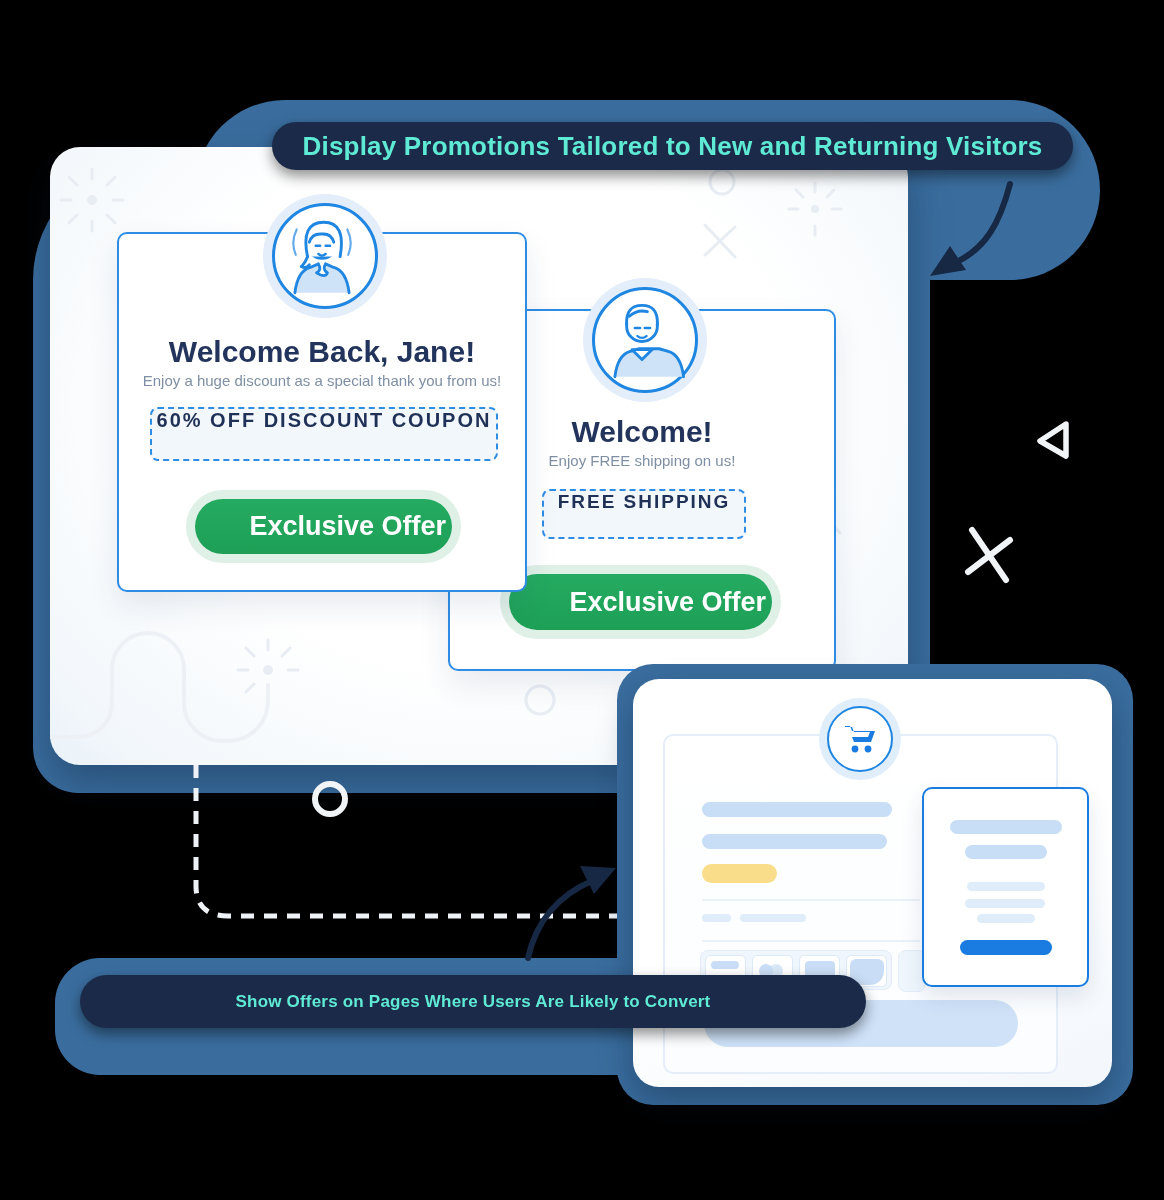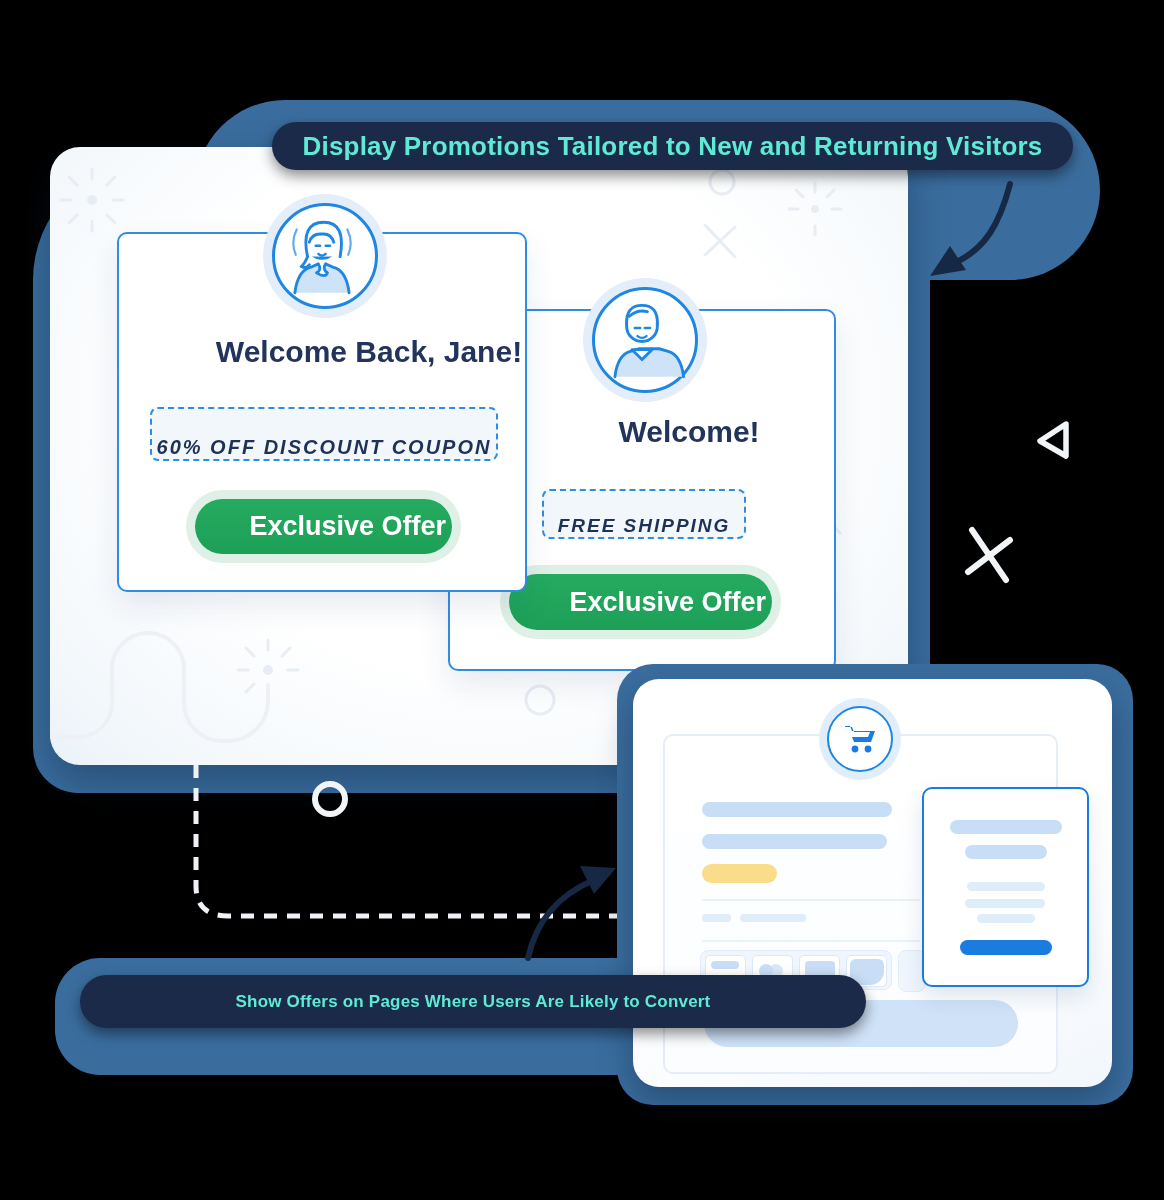--- a/index.html
+++ b/index.html
@@ -27,25 +27,25 @@
   #top-banner{left:272px;top:122px;width:801px;height:48px;border-radius:24px;z-index:6;}
   #bottom-banner{left:80px;top:975px;width:786px;height:53px;border-radius:27px;z-index:9;font-size:17px;}
 
   
   .popup-card{background:#fff;border:2px solid #2f8ce3;border-radius:10px;z-index:4;
     box-shadow:0 14px 30px rgba(25,60,110,.10);}
   #returning-popup{left:117px;top:232px;width:406px;height:356px;z-index:4;}
   #new-popup{left:448px;top:309px;width:384px;height:358px;z-index:3;}
   .avatar-wrap{position:absolute;width:100px;height:100px;border-radius:50%;background:#fff;
     border:3px solid #1f86e2;box-shadow:0 0 0 9px #e4eefb;}
-  .popup-title{position:absolute;width:100%;text-align:center;color:#22345c;font-size:30px;font-weight:bold;padding-left:47px;}
+  .popup-title{position:absolute;width:100%;text-align:center;color:#22345c;font-size:30px;font-weight:bold;}
   .popup-sub{position:absolute;width:100%;text-align:center;color:#7f8fa3;font-size:15px;}
   .coupon{position:absolute;border:2px dashed #2f8ce3;border-radius:8px;background:#f2f7fc;
-    display:flex;align-items:flex-end;justify-content:center;color:#1f3156;font-weight:bold;
-    letter-spacing:2px;font-style:italic;}
+    display:flex;align-items:flex-start;justify-content:center;color:#1f3156;font-weight:bold;
+    letter-spacing:2px;}
   .cta-btn{position:absolute;border:none;cursor:pointer;border-radius:28px;
     background:linear-gradient(#25ab61,#1d9f56);color:#fff;font-weight:bold;font-size:27px;
     font-family:inherit;box-shadow:0 0 0 9px #dff0e6;text-align:right;}
 
   
   #checkout-card{left:633px;top:679px;width:479px;height:408px;border-radius:26px;z-index:6;
     background:linear-gradient(160deg,#ffffff 55%,#f2f7fc 100%);
     box-shadow:0 16px 34px rgba(10,25,50,.35);}
   #checkout-page{position:absolute;left:30px;top:55px;width:391px;height:336px;border-radius:10px;
     border:2px solid #e4edf8;background:linear-gradient(#ffffff,#fbfdff);}
@@ -123,20 +123,21 @@
           <path d="M41 66 l11 11 11 -11 z" fill="#ffffff"></path>
           <circle cx="52" cy="40" r="17" fill="#ffffff"></circle>
           <path d="M35 38 q-1 -21 17 -21 q18 0 17 21" fill="#ffffff"></path>
           <path d="M38 29 q9 -8 20 -5"></path>
           <path d="M44 42 h6 M55 42 h6" stroke-width="2.6"></path>
           <path d="M47 51 q5 4 10 0" stroke-width="2.6"></path>
         </g>
       </svg>
     </div>
     <div class="popup-title" style="top:104px;">Welcome!</div>
+    <div class="popup-sub" style="top:141px;">Enjoy FREE shipping on us!</div>
     <div class="coupon" style="left:92px;top:178px;width:200px;height:46px;font-size:19px;">
       <span>FREE SHIPPING</span>
     </div>
     <button class="cta-btn" style="left:59px;top:263px;width:263px;height:56px;" aria-label="Exclusive Offer">Exclusive Offer</button>
   </div>
 
   <div class="abs popup-card" id="returning-popup">
     <div class="avatar-wrap" style="left:153px;top:-31px;">
       <svg width="94" height="94" viewBox="0 0 104 104">
         <g stroke="#1f86e2" stroke-width="3.2" fill="none" stroke-linecap="round" stroke-linejoin="round">
@@ -147,20 +148,21 @@
           <path d="M38 40 q3 -10 14 -9 q10 -1 13 9"></path>
           <path d="M45 44 h5 M56 44 h5" stroke-width="2.6"></path>
           <path d="M48 53 q4 4 8 0" stroke-width="2.6"></path>
           <path d="M24 26 q-7 14 -1 28 M80 26 q7 14 1 28" stroke-width="2.4" opacity=".7"></path>
         </g>
       </svg>
     </div>
     <div class="popup-title" style="top:101px;">
       <span style="font-weight:600;">Welcome Back, </span><span style="font-weight:800;">Jane!</span>
     </div>
+    <div class="popup-sub" style="top:138px;">Enjoy a huge discount as a special thank you from us!</div>
     <div class="coupon" style="left:31px;top:173px;width:344px;height:50px;font-size:20px;">
       <span>60% OFF DISCOUNT COUPON</span>
     </div>
     <button class="cta-btn" style="left:76px;top:265px;width:257px;height:55px;" aria-label="Exclusive Offer">Exclusive Offer</button>
   </div>
 
   <svg class="abs deco-svg" style="left:170px;top:750px;z-index:3;" width="480" height="190" viewBox="0 0 480 190">
     <path d="M26 15 V136 Q26 166 58 166 H461" stroke="#eef2f7" stroke-width="5" fill="none" stroke-dasharray="13 10"></path>
   </svg>
 

